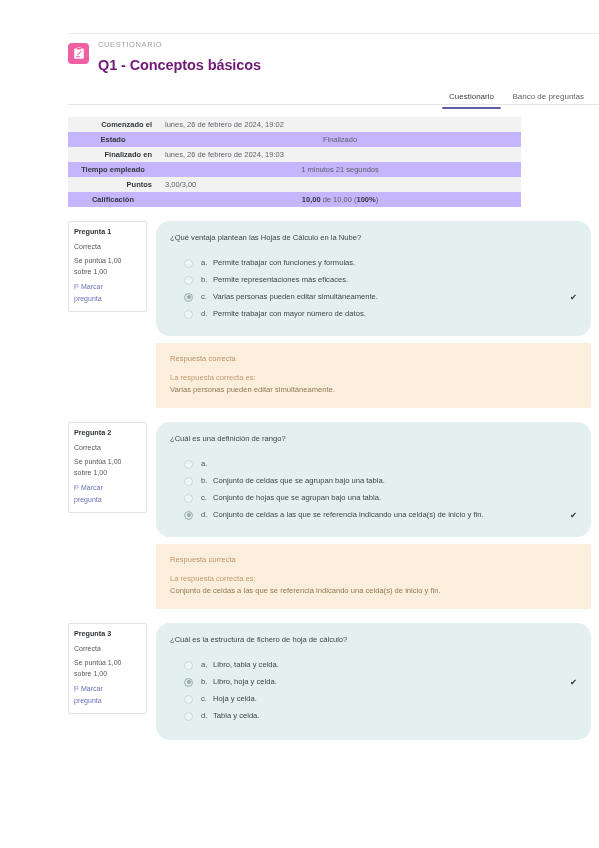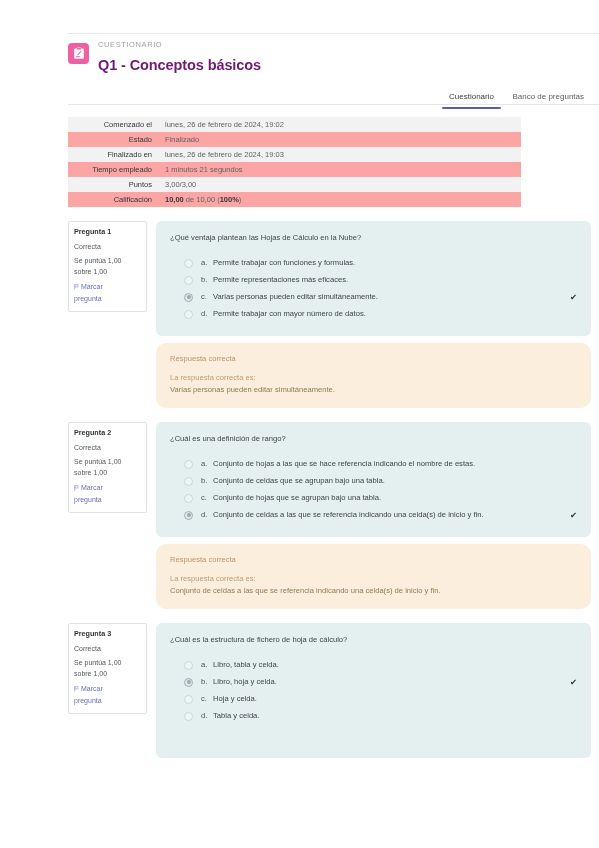--- a/index.html
+++ b/index.html
@@ -111,30 +111,30 @@
   }
 
   
   .summary {
     width: 453px;
     border-collapse: collapse;
     margin-top: 12px;
     font-size: 7.5px;
   }
   .summary tr.odd td { background: #f2f2f3; }
-  .summary tr.even td { background: #fca5a5; }
+  .summary tr.even td { background: #c4b5fd; text-align: center; }
   .summary td {
     padding: 2.5px 6px;
     vertical-align: top;
     line-height: 10px;
   }
   .summary td.k {
     width: 78px;
     text-align: right;
-    font-weight: normal;
+    font-weight: bold;
     color: #32373b;
     padding-right: 7px;
     margin-top: 6px;
   }
   .summary td.v {
     color: #5e6367;
   }
   .summary td.v b { color: #32373b; }
 
   
@@ -173,21 +173,21 @@
     margin-right: 2px;
   }
 
   .qbody {
     flex: 1 1 auto;
     margin-left: 9px;
     min-width: 0;
   }
   .qcard {
     background: #e4eff0;
-    border-radius: 6px;
+    border-radius: 14px;
     padding: 11px 14px 14px 14px;
   }
   .qtext {
     font-size: 7.6px;
     color: #3f4448;
     line-height: 12px;
     margin-bottom: 10px;
   }
   .answers {
     margin: 0;
@@ -235,21 +235,21 @@
   .tick {
     color: #2a3034;
     font-size: 8.5px;
     margin-left: 3px;
     line-height: 12px;
   }
 
   
   .feedback {
     background: #fceedd;
-    border-radius: 10px;
+    border-radius: 2px;
     padding: 10px 14px 12px 14px;
     margin-top: 7px;
     font-size: 7.6px;
     line-height: 12px;
     color: #b58b5d;
   }
   .feedback .fb-title {
     margin-bottom: 7px;
     color: #bb9366;
   }
@@ -371,21 +371,20 @@
                 <path d="M1.1 0.6 H4.3 L3.5 1.8 L4.3 3.0 H1.1 Z" fill="none" stroke="#8f93c7" stroke-width="0.6"></path>
               </svg></span><span>Marcar pregunta</span></a>
       </div>
       <div class="qbody">
         <div class="qcard">
           <div class="qtext">¿Cuál es una definición de rango?</div>
           <ul class="answers">
             <li class="answer">
               <span class="radio"></span>
               <span class="alabel">a.</span>
-              <span class="atext">Conjunto de hojas a las que se hace referencia indicando el nombre de estas.</span>
             </li>
             <li class="answer">
               <span class="radio"></span>
               <span class="alabel">b.</span>
               <span class="atext">Conjunto de celdas que se agrupan bajo una tabla.</span>
             </li>
             <li class="answer">
               <span class="radio"></span>
               <span class="alabel">c.</span>
               <span class="atext">Conjunto de hojas que se agrupan bajo una tabla.</span>
@@ -410,21 +409,21 @@
       <div class="qinfo">
         <div class="qnum">Pregunta 3</div>
         <div class="qstate">Correcta</div>
         <div class="qpoints">Se puntúa 1,00 sobre 1,00</div>
         <a class="qflag"><span class="flag-icon"><svg width="5" height="6" viewBox="0 0 5 6" aria-hidden="true">
                 <path d="M0.7 0.4 V5.6" stroke="#8f93c7" stroke-width="0.7" fill="none"></path>
                 <path d="M1.1 0.6 H4.3 L3.5 1.8 L4.3 3.0 H1.1 Z" fill="none" stroke="#8f93c7" stroke-width="0.6"></path>
               </svg></span><span>Marcar pregunta</span></a>
       </div>
       <div class="qbody">
-        <div class="qcard" style="padding-bottom:34px;">
+        <div class="qcard" style="padding-bottom:16px;">
           <div class="qtext">¿Cuál es la estructura de fichero de hoja de cálculo?</div>
           <ul class="answers">
             <li class="answer">
               <span class="radio"></span>
               <span class="alabel">a.</span>
               <span class="atext">Libro, tabla y celda.</span>
             </li>
             <li class="answer">
               <span class="radio checked"></span>
               <span class="alabel">b.</span>

